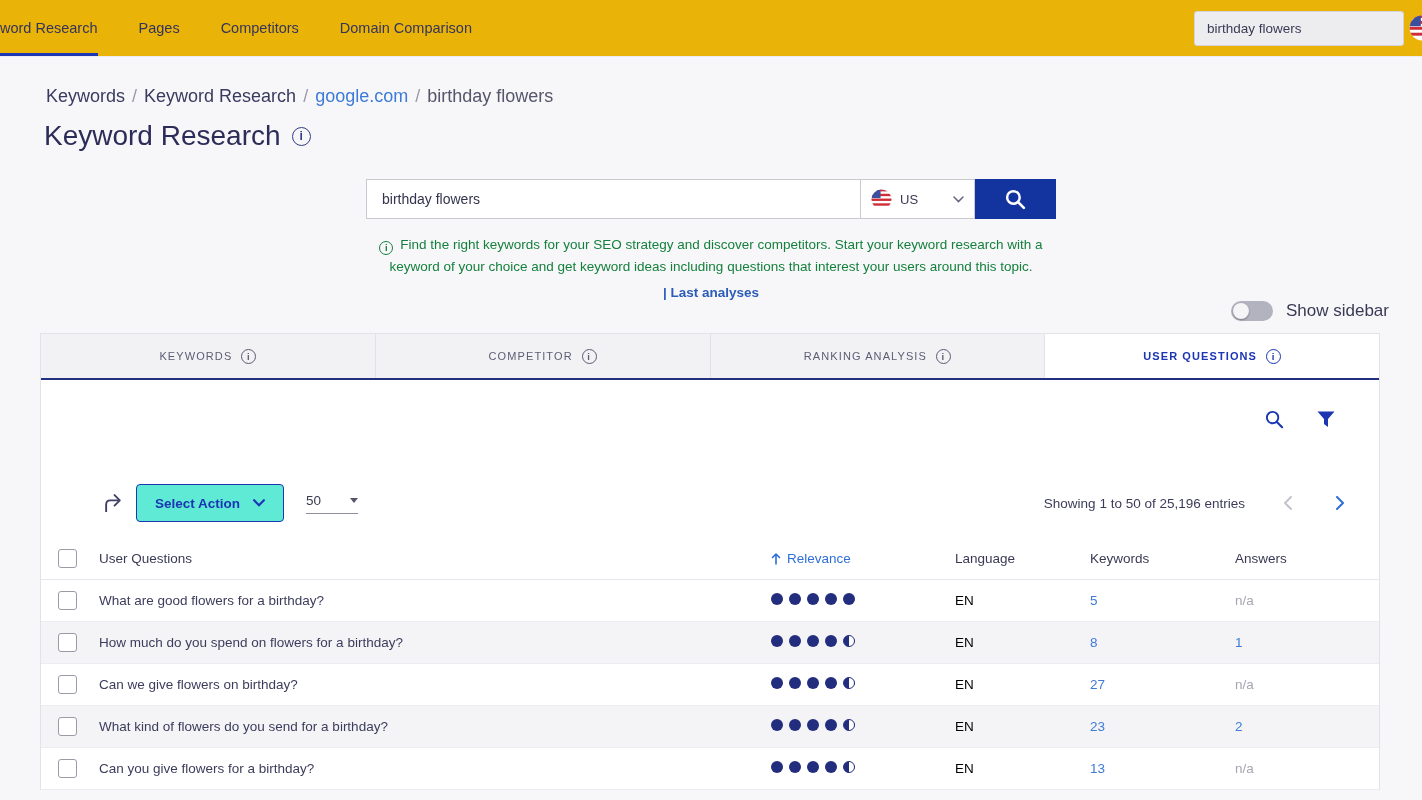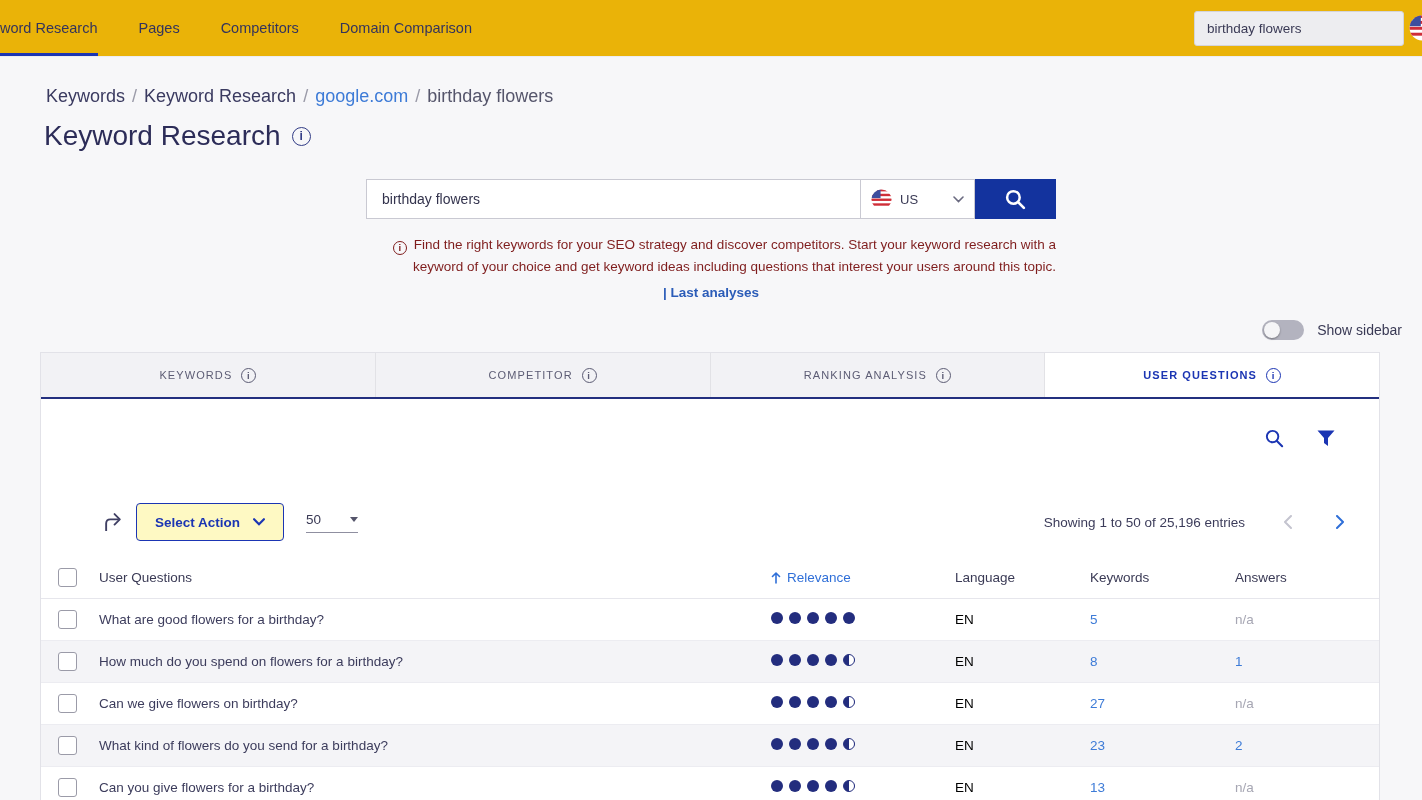--- a/index.html
+++ b/index.html
@@ -30,42 +30,42 @@
   .info.help-i { width:14px; height:14px; border-width:1.3px; margin-right:7px; vertical-align:-2px; display:inline-flex; }
 
   
   .search-block { width:690px; margin:27px auto 0; text-align:center; }
   .search-row { display:flex; height:40px; }
   .main-search { flex:1; border:1px solid #c9c9d2; border-right:none; padding:0 15px; font-size:14px; color:#33334d; background:#fff; font-family:inherit; }
   .country { width:115px; border:1px solid #c9c9d2; background:#fff; display:flex; align-items:center; gap:8px; padding:0 10px; cursor:pointer; }
   .country .code { font-size:13px; color:#3a3a55; }
   .country .chev { color:#6a6a80; margin-left:auto; line-height:0; }
   .search-btn { width:81px; background:#13339e; border:none; display:flex; align-items:center; justify-content:center; cursor:pointer; }
-  .help { margin-top:15px; font-size:13.5px; color:#7f1d1d; line-height:22px;text-align:right; }
+  .help { margin-top:15px; font-size:13.5px; color:#15803d; line-height:22px; }
   .last-analyses { display:inline-block; margin-top:7px; color:#2b5cb8; font-size:13.5px; font-weight:600; text-decoration:none; cursor:pointer; }
 
   
-  .toggle-row { display:flex; justify-content:flex-end; align-items:center; gap:13px; padding-right:20px; margin-top:19px; font-size:14px; color:#3a3a55; }
+  .toggle-row { display:flex; justify-content:flex-end; align-items:center; gap:13px; padding-right:33px; font-size:17px; color:#3a3a55; }
   .toggle { width:42px; height:20px; border-radius:10px; background:#b3b3bf; position:relative; cursor:pointer; }
   .toggle .knob { position:absolute; left:2px; top:2px; width:16px; height:16px; border-radius:50%; background:#f5f5f7; box-shadow:0 1px 2px rgba(0,0,0,.35); }
 
   
   .card { margin:12px 42px 0 40px; background:#fff; border:1px solid #e2e2e8; border-bottom:none; }
   .tabs { display:flex; background:#f2f2f5; border-bottom:2px solid #23307f; }
   .tab { flex:1; height:44px; display:flex; align-items:center; justify-content:center; gap:9px; font-size:11px; letter-spacing:1.1px; color:#5c5c74; border-right:1px solid #e2e2e6; cursor:pointer; }
   .tab:last-of-type { border-right:none; }
   .tab.active { background:#fff; color:#1b35b3; font-weight:700; }
 
   .table-tools { display:flex; justify-content:flex-end; align-items:center; gap:32px; padding:28px 44px 0 0; height:50px; }
   .tool-icon { line-height:0; cursor:pointer; }
 
   
   .toolbar { display:flex; align-items:center; padding:54px 34px 16px 62px; }
   .export-btn { line-height:0; margin-right:12px; cursor:pointer; }
-  .select-action { height:38px; border:1px solid #1b35b3; border-radius:4px; background:#fef9c3; color:#1b35b3; font-size:13.5px; font-weight:600; font-family:inherit; padding:0 18px; display:flex; align-items:center; gap:13px; cursor:pointer; }
+  .select-action { height:38px; border:1px solid #1b35b3; border-radius:4px; background:#5eead4; color:#1b35b3; font-size:13.5px; font-weight:600; font-family:inherit; padding:0 18px; display:flex; align-items:center; gap:13px; cursor:pointer; }
   .page-size { width:52px; margin-left:22px; border-bottom:1px solid #8f8fa0; padding-bottom:5px; display:flex; align-items:center; justify-content:space-between; font-size:13.5px; color:#3a3a55; cursor:pointer; }
   .caret { width:0; height:0; border-left:4px solid transparent; border-right:4px solid transparent; border-top:5px solid #55556b; }
   .showing { margin-left:auto; font-size:13.5px; color:#3c3c5a; }
   .pager { display:flex; gap:44px; margin-left:38px; }
   .pager span { line-height:0; cursor:pointer; }
 
   
   table { width:100%; border-collapse:collapse; table-layout:fixed; font-size:13.5px; }
   col.c-cb { width:58px; } col.c-q { width:672px; } col.c-rel { width:184px; }
   col.c-lang { width:135px; } col.c-kw { width:145px; } col.c-ans { width:144px; }

